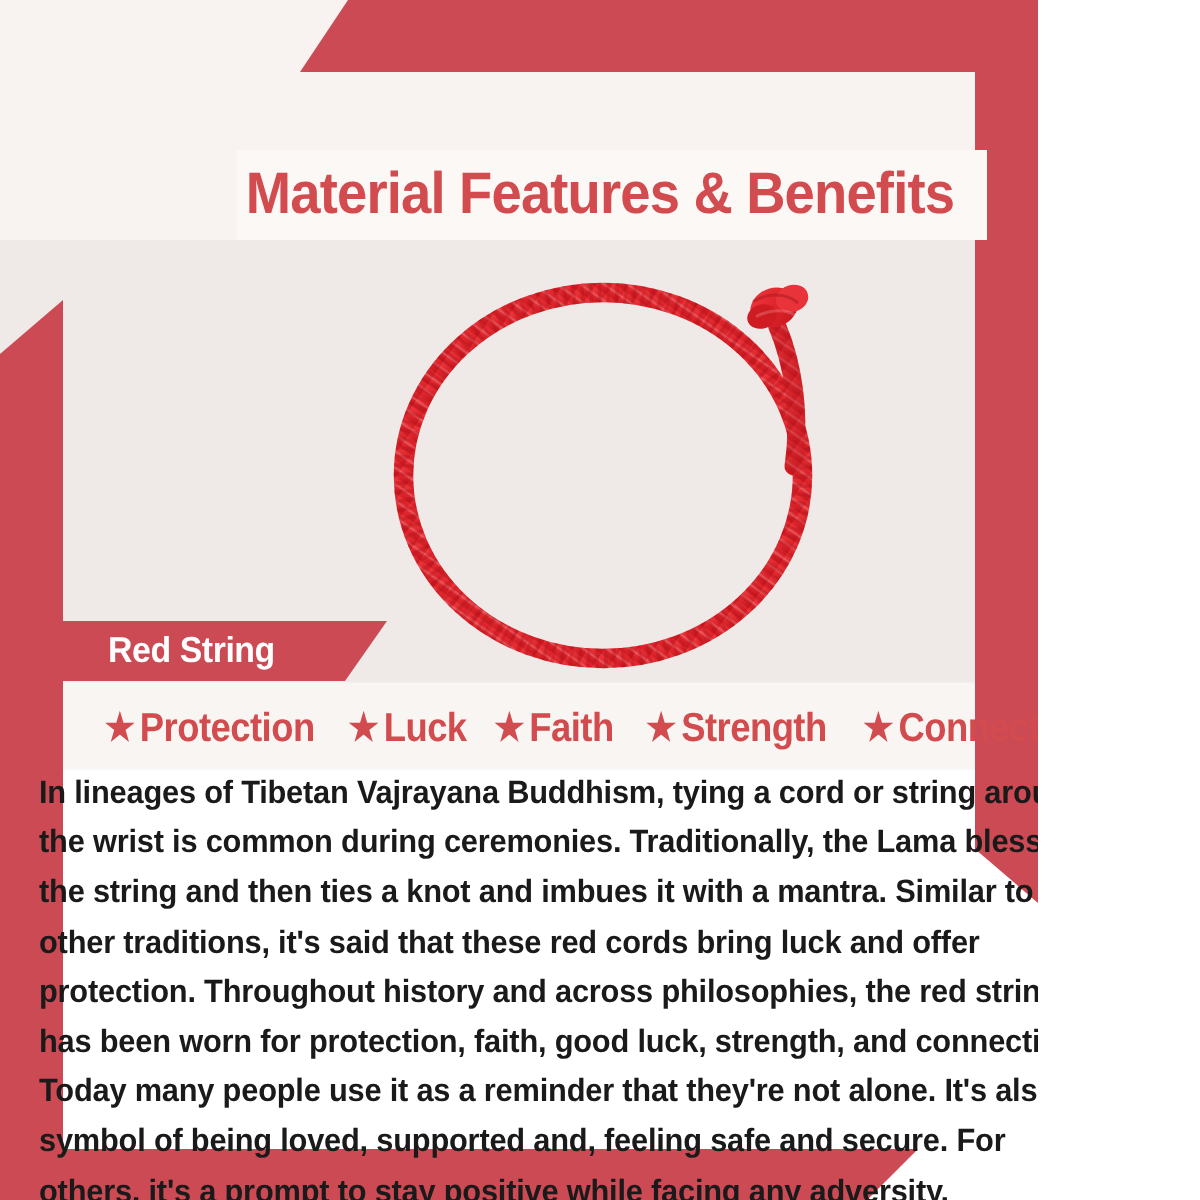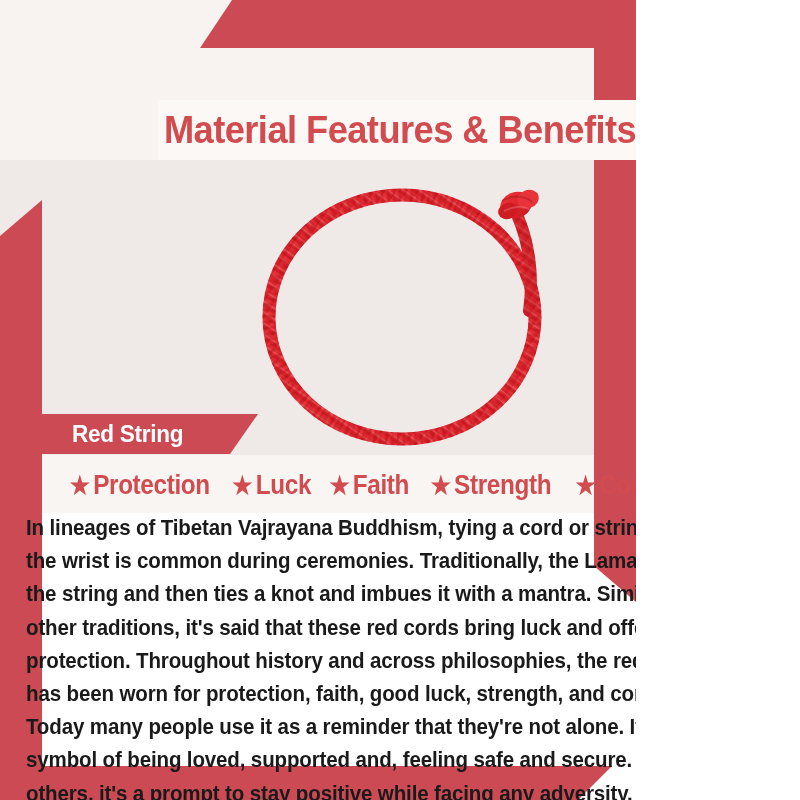--- a/index.html
+++ b/index.html
@@ -6,21 +6,21 @@
     margin: 0;
     padding: 0;
     background: #ffffff;
   }
   body {
     font-family: "Liberation Sans", sans-serif;
   }
 
   #page {
     position: relative;
-    width: 636px;
+    width: 692px;
     height: 800px;
     overflow: hidden;
     background: #f7f2ef;
   }
 
   
   .bg-upper {
     position: absolute;
     left: 0; top: 0;
     width: 800px; height: 160px;

